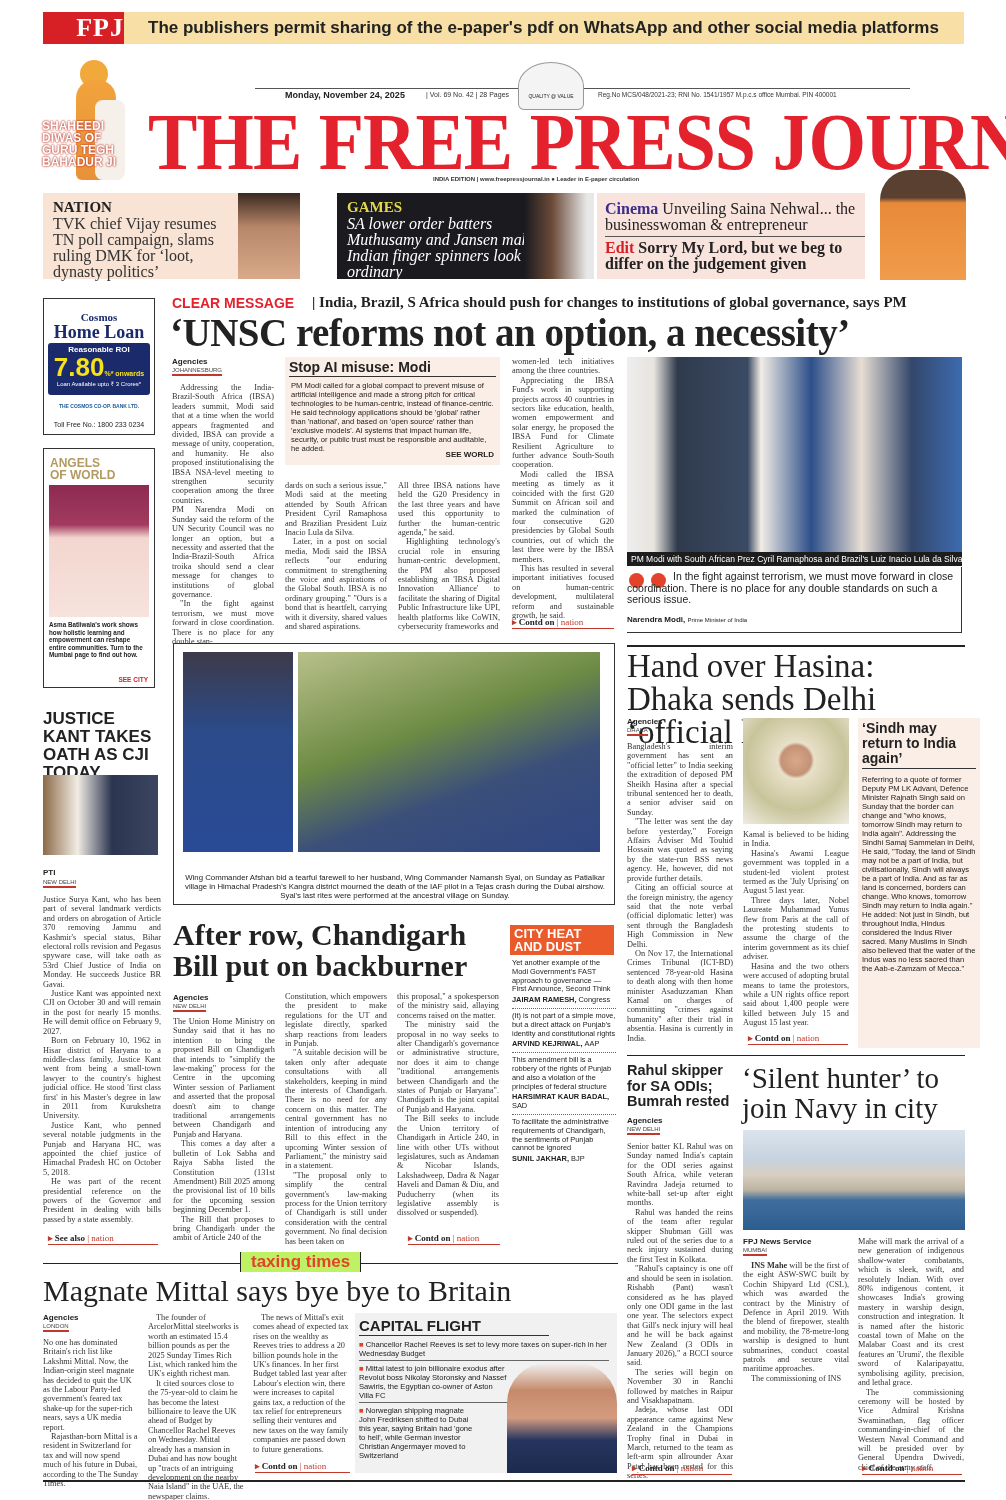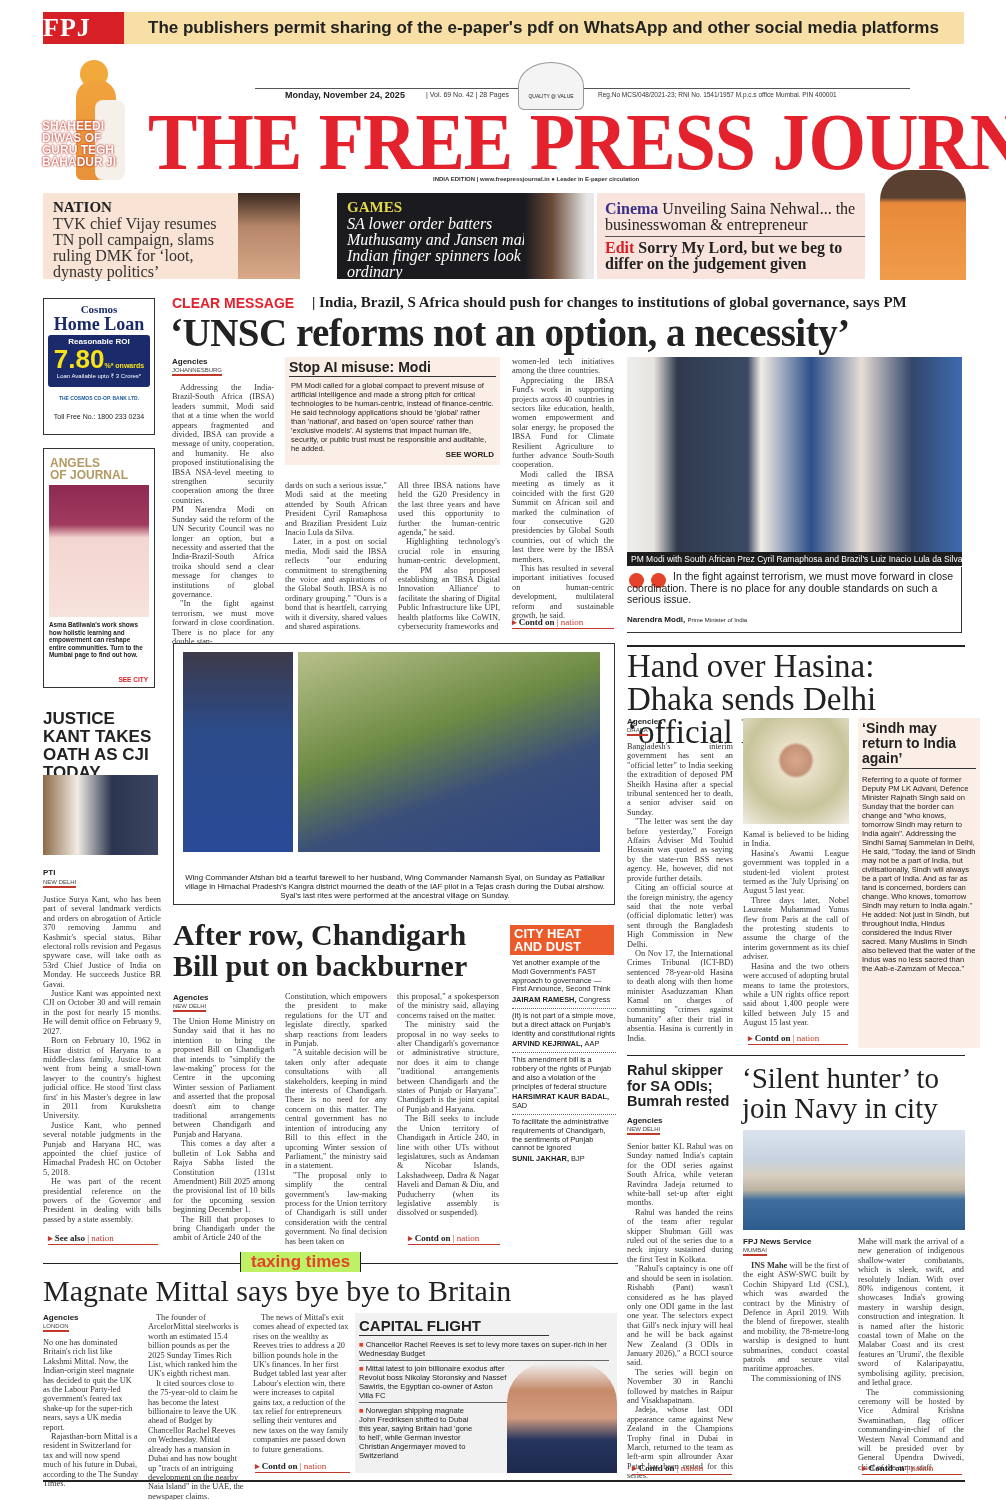--- a/index.html
+++ b/index.html
@@ -1,21 +1,21 @@
 <!DOCTYPE html>
 <html><head>
 <meta charset="utf-8">
 <style>
 *{box-sizing:border-box;margin:0;padding:0}
 body{width:1006px;height:1500px;background:#fff;font-family:"Liberation Serif",serif;color:#222;position:relative;overflow:hidden}
 .abs{position:absolute}
 .sans{font-family:"Liberation Sans",sans-serif}
 .serif{font-family:"Liberation Serif",serif}
 .topbar{left:43px;top:12px;width:921px;height:32px;background:#f7dfa6}
-.fpj-logo{left:43px;top:12px;width:81px;height:32px;background:#d71f26;color:#fff;font:bold 26px "Liberation Serif",serif;text-align:left;line-height:32px;letter-spacing:1px}
+.fpj-logo{left:43px;top:12px;width:81px;height:32px;background:#d71f26;color:#fff;font:bold 26px "Liberation Serif",serif;text-align:right;line-height:32px;letter-spacing:1px}
 .topbar-text{left:148px;top:18px;font:bold 17px "Liberation Sans",sans-serif;color:#222;white-space:nowrap}
 .guru{left:40px;top:60px;width:115px;height:130px}
 .guru-text{left:42px;top:120px;font:bold 12px "Liberation Sans",sans-serif;color:#fff;line-height:12px;text-shadow:0 0 2px #c0392b,0 0 2px #c0392b}
 .dateline{left:255px;top:88px;width:655px;border-top:1px solid #555}
 .date{left:285px;top:90px;font:bold 9px "Liberation Sans",sans-serif;color:#222;white-space:nowrap}
 .vol{left:426px;top:91px;font:7px "Liberation Sans",sans-serif;color:#333;white-space:nowrap}
 .reg{left:598px;top:91px;font:6.5px "Liberation Sans",sans-serif;color:#333;white-space:nowrap}
 .emblem{left:518px;top:62px;width:66px;height:48px;border:1px solid #999;border-radius:50% 50% 6px 6px;background:#f4f4f4}
 .emblem span{display:block;text-align:center;font:5px "Liberation Sans",sans-serif;margin-top:30px}
 .masthead{left:148px;top:100px;width:820px;font:bold 74px "Liberation Serif",serif;color:#e4222d;letter-spacing:-1px;white-space:nowrap;transform:scaleY(1.08);transform-origin:top left;line-height:78px}
@@ -92,35 +92,35 @@
 <div class="abs teaser t-cinema">
   <div style="position:absolute;left:8px;top:8px;width:270px">
     <div class="t-body"><b style="color:#3b2d8a">Cinema</b> <span>Unveiling Saina Nehwal... the businesswoman &amp; entrepreneur</span></div>
     <div style="border-top:1px solid #555;margin:3px 0;width:260px"></div>
     <div class="t-body" style="font-weight:bold"><span style="color:#d71f26">Edit</span> <span>Sorry My Lord, but we beg to differ on the judgement given</span></div>
   </div>
 </div>
 <div class="abs" style="left:880px;top:170px;width:86px;height:110px;background:linear-gradient(#5a4030 0,#5a4030 25%,#e88a3a 30%,#f09c4a);border-radius:30px 30px 0 0"></div>
 
 <div class="abs box" style="left:43px;top:298px;width:112px;height:137px;background:#fff">
-  <div class="serif" style="text-align:center;font:bold 11px 'Liberation Serif',serif;color:#1b2a6b;margin-top:4px">Cosmos</div>
+  <div class="serif" style="text-align:center;font:bold 11px 'Liberation Serif',serif;color:#1b2a6b;margin-top:12px">Cosmos</div>
   <div style="text-align:center;font:bold 18px 'Liberation Serif',serif;color:#1b2a6b;line-height:18px">Home Loan</div>
   <div style="margin:2px 4px;background:#1b2a6b;border-radius:3px;height:52px;padding:2px">
     <div class="sans" style="color:#fff;font:bold 8px 'Liberation Sans',sans-serif;text-align:center">Reasonable ROI</div>
     <div style="text-align:center;white-space:nowrap"><span style="color:#f6e21a;font:bold 26px 'Liberation Sans',sans-serif;line-height:26px">7.80</span><span style="color:#f6e21a;font:bold 7px 'Liberation Sans',sans-serif">%* onwards</span></div>
     <div style="color:#fff;font:6px 'Liberation Sans',sans-serif;text-align:center">Loan Available upto ₹ 3 Crores*</div>
   </div>
   <div style="text-align:center;font:bold 5px 'Liberation Sans',sans-serif;color:#1b5a9b;margin-top:8px">THE COSMOS CO-OP. BANK LTD.</div>
   <div style="text-align:center;font:7px 'Liberation Sans',sans-serif;color:#222;margin-top:12px">Toll Free No.: 1800 233 0234</div>
 </div>
 
 <div class="abs box" style="left:43px;top:448px;width:112px;height:240px">
   <div style="font:bold 12px 'Liberation Sans',sans-serif;color:#b39a62;line-height:12px;margin:8px 0 0 6px">
     <div>ANGELS</div>
-      <div>OF JOURNAL</div>
+      <div>OF WORLD</div>
   </div>
   <div style="margin:4px 5px;height:132px;background:linear-gradient(#8e2a52,#a13a5e 30%,#f3d6cf 40%,#f7e2dc)"></div>
   <div style="font:bold 6.3px 'Liberation Sans',sans-serif;line-height:7.6px;margin:0 5px;color:#222">Asma Batliwala's work shows how holistic learning and empowerment can reshape entire communities. Turn to the Mumbai page to find out how.</div>
   <div style="position:absolute;right:6px;bottom:4px;font:bold 6.5px 'Liberation Sans',sans-serif;color:#d71f26">SEE CITY</div>
 </div>
 
 <div class="abs" style="left:43px;top:710px;width:120px;font:bold 17px 'Liberation Sans',sans-serif;line-height:18px;color:#222">JUSTICE KANT TAKES OATH AS CJI TODAY</div>
 <div class="abs" style="left:43px;top:775px;width:115px;height:80px;background:linear-gradient(90deg,#8c6a48,#f1ece4 30%,#2b3550 60%,#3c4560)"></div>
 <div class="abs byline" style="left:43px;top:868px">PTI</div>
 <div class="abs dateloc" style="left:43px;top:879px">NEW DELHI</div>

